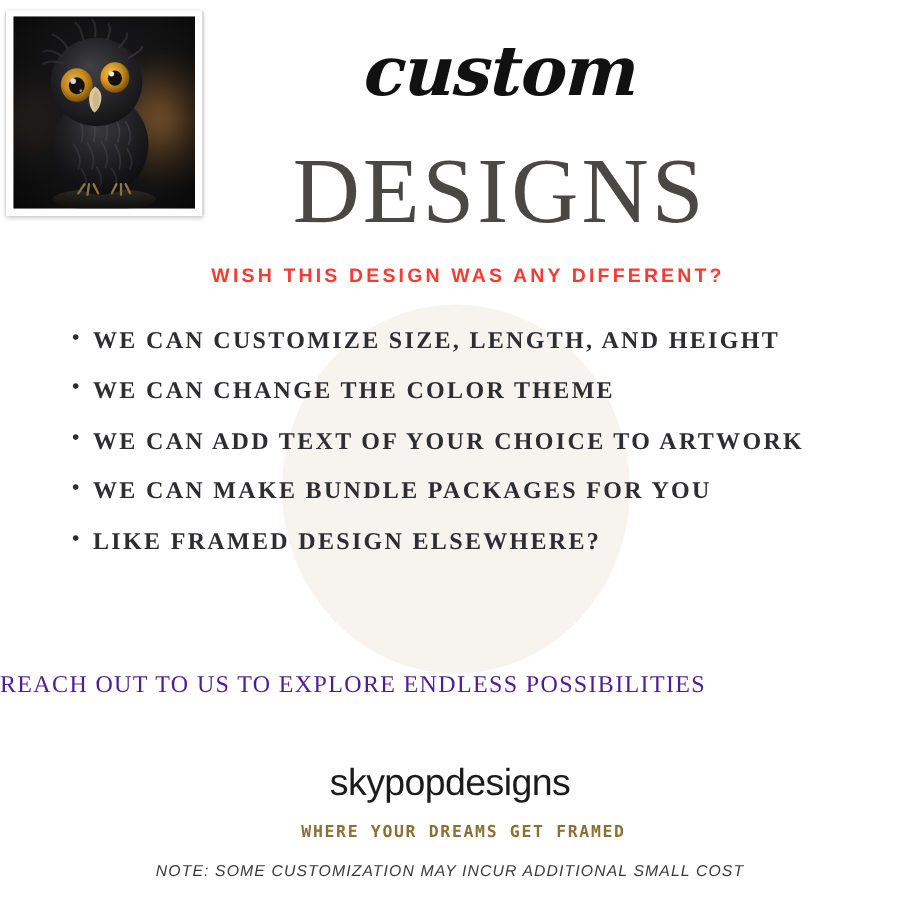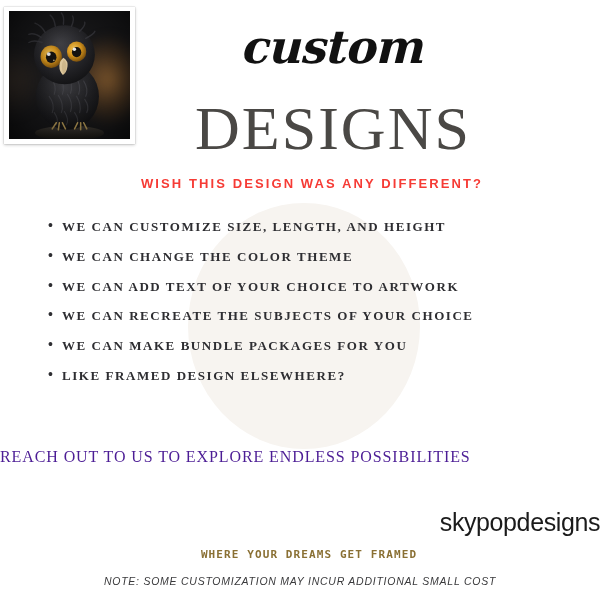--- a/index.html
+++ b/index.html
@@ -153,21 +153,21 @@
     list-style: none;
   }
   #feature-list li {
     display: block;
     position: relative;
     padding-left: 14px;
     margin-bottom: 14.5px;
     color: #2e2e32;
     font-family: "Liberation Serif", serif;
     font-weight: 700;
-    font-size: 13px;
+    font-size: 16px;
     letter-spacing: 1.55px;
     line-height: 1.18;
     white-space: nowrap;
   }
   #feature-list li.has-bullet::before {
     content: "\2022";
     position: absolute;
     left: 0;
     top: -1px;
     font-size: 14px;
@@ -192,21 +192,21 @@
     font-size: 16px;
     letter-spacing: 0.9px;
   }
 
   
   #brand-name {
     position: absolute;
     left: 0;
     right: 0;
     top: 508px;
-    text-align: right;
+    text-align: center;
     z-index: 2;
     color: #1b1b1b;
     font-family: "Liberation Sans", sans-serif;
     font-weight: 400;
     font-size: 25px;
     letter-spacing: -0.4px;
   }
   #brand-tagline {
     position: absolute;
     left: 18px;
@@ -327,21 +327,20 @@
   </div>
 
   <div id="script-title">custom</div>
   <div id="main-title">DESIGNS</div>
   <div id="subtitle">WISH  THIS  DESIGN  WAS ANY DIFFERENT?</div>
 
   <ul id="feature-list">
     <li class="has-bullet">WE CAN CUSTOMIZE SIZE, LENGTH, AND HEIGHT</li>
     <li class="has-bullet">WE CAN CHANGE THE COLOR THEME</li>
     <li class="has-bullet">WE CAN ADD TEXT OF YOUR CHOICE TO ARTWORK</li>
-    <li class="has-bullet">WE CAN RECREATE THE SUBJECTS OF YOUR CHOICE</li>
     <li class="has-bullet">WE CAN MAKE BUNDLE PACKAGES FOR YOU</li>
     <li class="has-bullet">LIKE FRAMED DESIGN ELSEWHERE?</li>
   </ul>
 
   <div id="cta">REACH OUT TO US TO EXPLORE ENDLESS POSSIBILITIES</div>
 
   <div id="brand-name">skypopdesigns</div>
   <div id="brand-tagline">WHERE YOUR DREAMS GET FRAMED</div>
   <div id="footnote">NOTE: SOME CUSTOMIZATION MAY INCUR ADDITIONAL SMALL COST</div>
 

